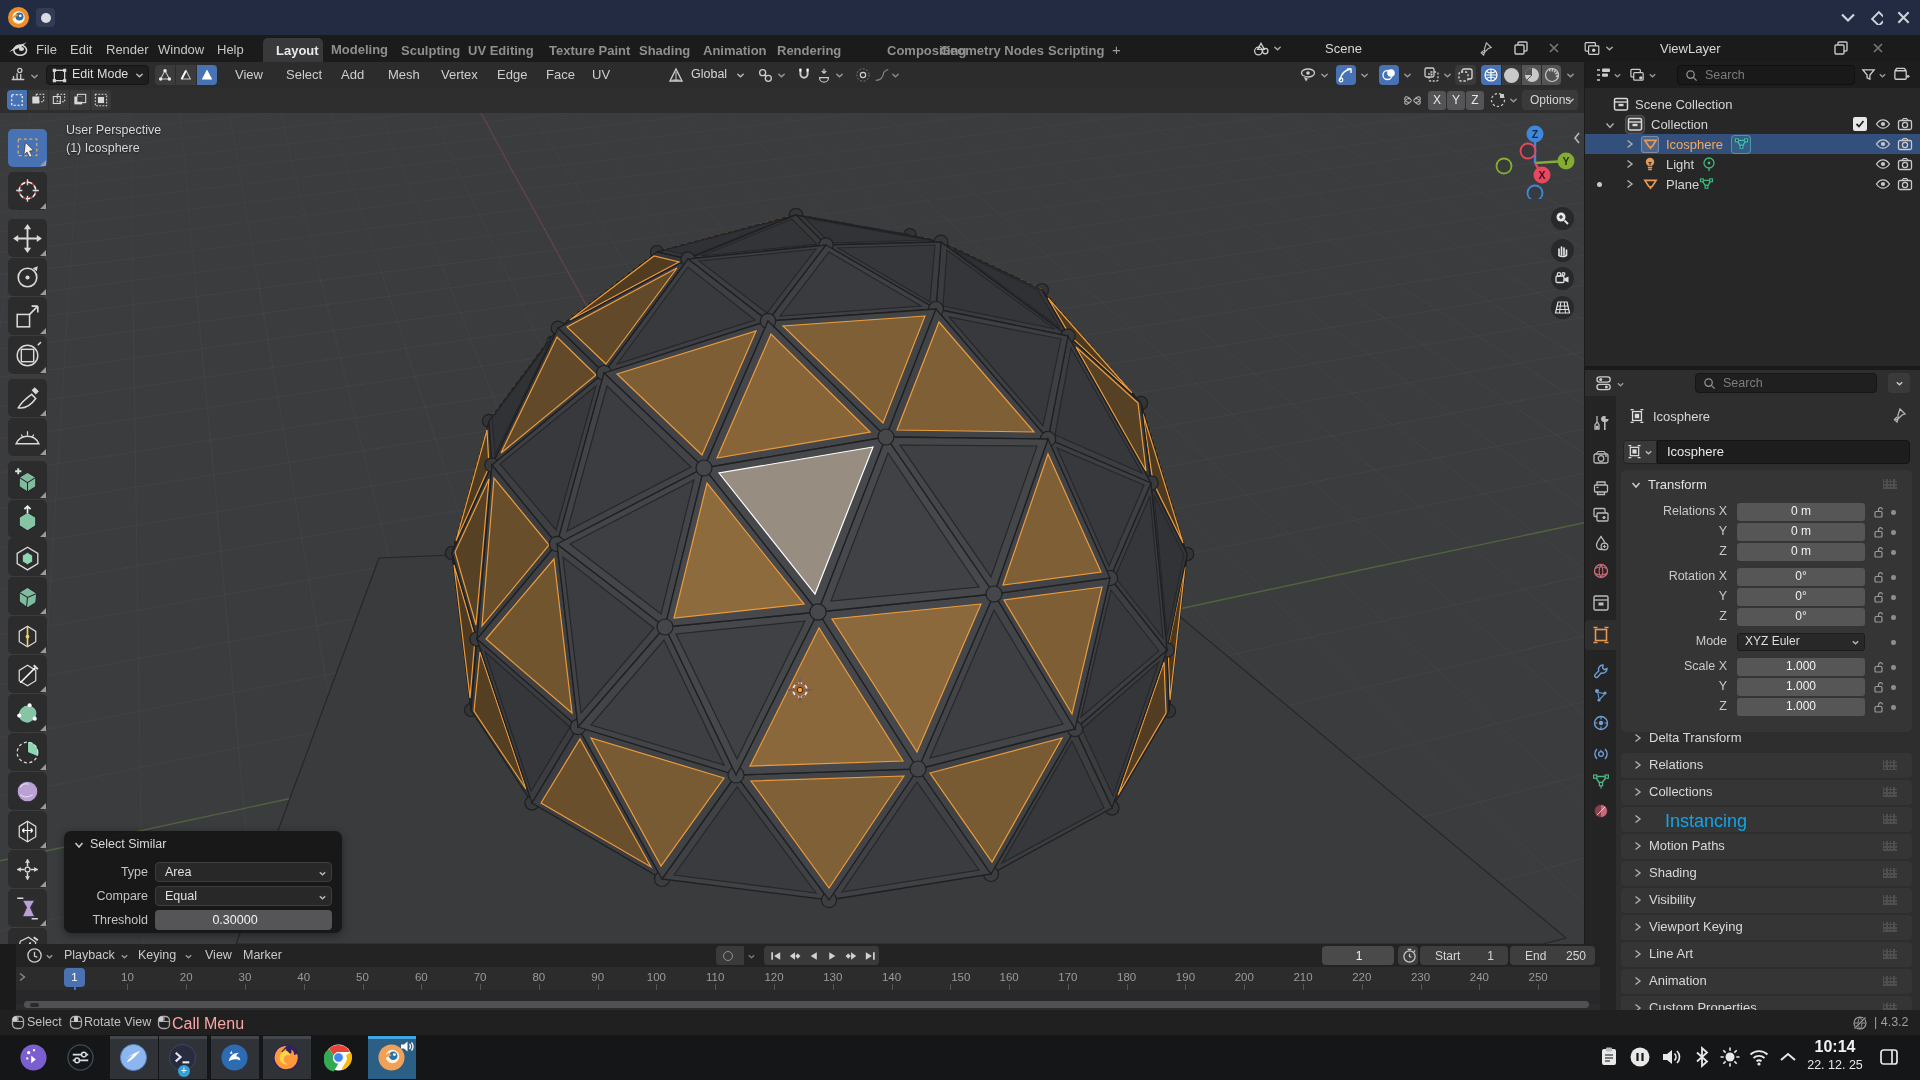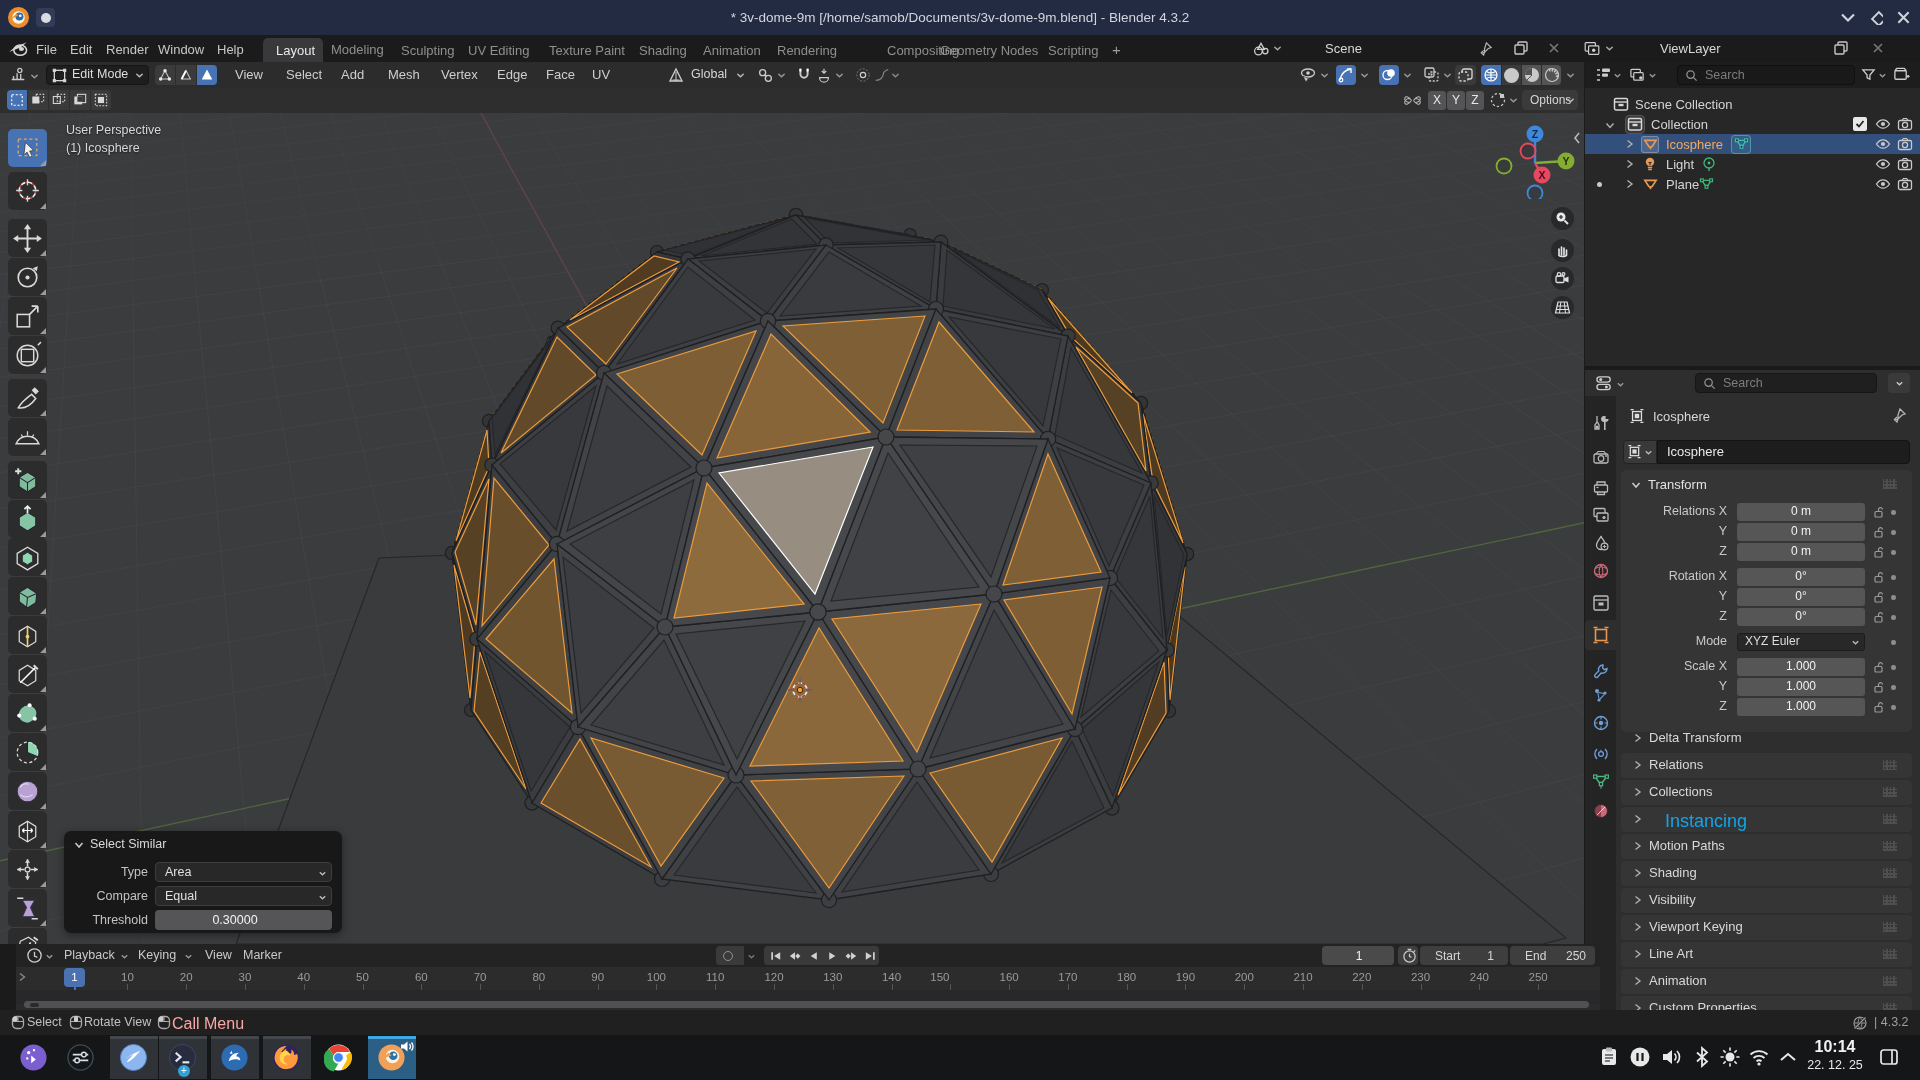--- a/index.html
+++ b/index.html
@@ -10,36 +10,35 @@
 #titlebar { left:0; top:0; width:1920px; height:35px; background:#222b42; }
 #menubar { left:0; top:35px; width:1920px; height:27px; background:#1b1b1b; }
 #header { left:0; top:62px; width:1584px; height:26px; background:#2c2c2d; }
 #toolset { left:0; top:88px; width:1584px; height:25px; background:#2e2e2f; }
 #viewport { left:0; top:113px; width:1584px; height:831px; background:#3b3c3e; overflow:hidden; }
 #timeline { left:16px; top:944px; width:1584px; height:66px; background:#2b2b2c; }
 #statusbar { left:0; top:1010px; width:1920px; height:25px; background:#202021; }
 #taskbar { left:0; top:1035px; width:1920px; height:45px; background:#151617; }
 #rightcol { left:1585px; top:62px; width:335px; height:948px; background:#2e2e2f; }
 .menu { color:#c7c7c7; font-size:13px; }
-.tab { color:#8f8f8f; font-size:13px; }
+.tab { color:#8f8f8f; font-size:13px;font-weight:bold; }
 .tab.active { color:#e8e8e8; }
 </style>
 </head>
 <body>
 <div class="abs" id="titlebar">
     <svg class="abs" style="left:7px;top:6px" width="23" height="23" viewBox="0 0 24 24">
 <circle cx="12" cy="12" r="11" fill="#ec8d2c"></circle>
       <circle cx="12" cy="12" r="6.5" fill="#fdf4e4"></circle>
 <circle cx="13" cy="11" r="4.2" fill="#2a6ea8"></circle>
       <circle cx="13.8" cy="10.2" r="1.4" fill="#fff"></circle>
 <path d="M3 14 L10 8 L12 10 Z" fill="#ec8d2c"></path>
     </svg>
     <div class="abs" style="left:36px;top:8px;width:19px;height:19px;background:#323c57;border-radius:4px"></div>
     <div class="abs" style="left:40.5px;top:12.5px;width:10px;height:10px;background:#d9dce3;border-radius:50%"></div>
-    <div class="t" style="left:0;top:10px;width:1920px;text-align:center;color:#d3d6dd;font-size:13.5px">* 3v-dome-9m [/home/samob/Documents/3v-dome-9m.blend] - Blender 4.3.2</div>
     <svg class="abs" style="left:1840px;top:11px" width="16" height="13" viewBox="0 0 16 12">
       <path d="M2 3l6 6 6-6" stroke="#ced3dc" stroke-width="2.2" fill="none"></path>
     </svg>
     <svg class="abs" style="left:1868px;top:10px" width="15" height="15" viewBox="0 0 16 16">
       <rect x="8" y="0.8" width="10.2" height="10.2" transform="rotate(45 8 5.9)" fill="none" stroke="#ced3dc" stroke-width="2"></rect>
     </svg>
     <svg class="abs" style="left:1896px;top:10px" width="15" height="15" viewBox="0 0 16 16">
       <path d="M2.5 2.5L13.5 13.5M13.5 2.5L2.5 13.5" stroke="#ced3dc" stroke-width="2.2"></path>
     </svg>
   </div>
@@ -1346,21 +1345,21 @@
     <div class="t" style="left:326.522px;top:27px;width:40px;text-align:center;color:#9b9b9b;font-size:11.5px">50</div>
     <div class="t" style="left:385.302px;top:27px;width:40px;text-align:center;color:#9b9b9b;font-size:11.5px">60</div>
     <div class="t" style="left:444.082px;top:27px;width:40px;text-align:center;color:#9b9b9b;font-size:11.5px">70</div>
     <div class="t" style="left:502.8620000000001px;top:27px;width:40px;text-align:center;color:#9b9b9b;font-size:11.5px">80</div>
     <div class="t" style="left:561.642px;top:27px;width:40px;text-align:center;color:#9b9b9b;font-size:11.5px">90</div>
     <div class="t" style="left:620.422px;top:27px;width:40px;text-align:center;color:#9b9b9b;font-size:11.5px">100</div>
     <div class="t" style="left:679.202px;top:27px;width:40px;text-align:center;color:#9b9b9b;font-size:11.5px">110</div>
     <div class="t" style="left:737.982px;top:27px;width:40px;text-align:center;color:#9b9b9b;font-size:11.5px">120</div>
     <div class="t" style="left:796.7620000000001px;top:27px;width:40px;text-align:center;color:#9b9b9b;font-size:11.5px">130</div>
     <div class="t" style="left:855.542px;top:27px;width:40px;text-align:center;color:#9b9b9b;font-size:11.5px">140</div>
-    <div class="t" style="left:914.322px;top:27px;width:40px;text-align:left;color:#9b9b9b;font-size:11.5px">150</div>
+    <div class="t" style="left:914.322px;top:27px;width:40px;text-align:right;color:#9b9b9b;font-size:11.5px">150</div>
     <div class="t" style="left:973.102px;top:27px;width:40px;text-align:center;color:#9b9b9b;font-size:11.5px">160</div>
     <div class="t" style="left:1031.882px;top:27px;width:40px;text-align:center;color:#9b9b9b;font-size:11.5px">170</div>
     <div class="t" style="left:1090.662px;top:27px;width:40px;text-align:center;color:#9b9b9b;font-size:11.5px">180</div>
     <div class="t" style="left:1149.442px;top:27px;width:40px;text-align:center;color:#9b9b9b;font-size:11.5px">190</div>
     <div class="t" style="left:1208.222px;top:27px;width:40px;text-align:center;color:#9b9b9b;font-size:11.5px">200</div>
     <div class="t" style="left:1267.002px;top:27px;width:40px;text-align:center;color:#9b9b9b;font-size:11.5px">210</div>
     <div class="t" style="left:1325.782px;top:27px;width:40px;text-align:center;color:#9b9b9b;font-size:11.5px">220</div>
     <div class="t" style="left:1384.5620000000001px;top:27px;width:40px;text-align:center;color:#9b9b9b;font-size:11.5px">230</div>
     <div class="t" style="left:1443.342px;top:27px;width:40px;text-align:center;color:#9b9b9b;font-size:11.5px">240</div>
     <div class="t" style="left:1502.122px;top:27px;width:40px;text-align:center;color:#9b9b9b;font-size:11.5px">250</div>

